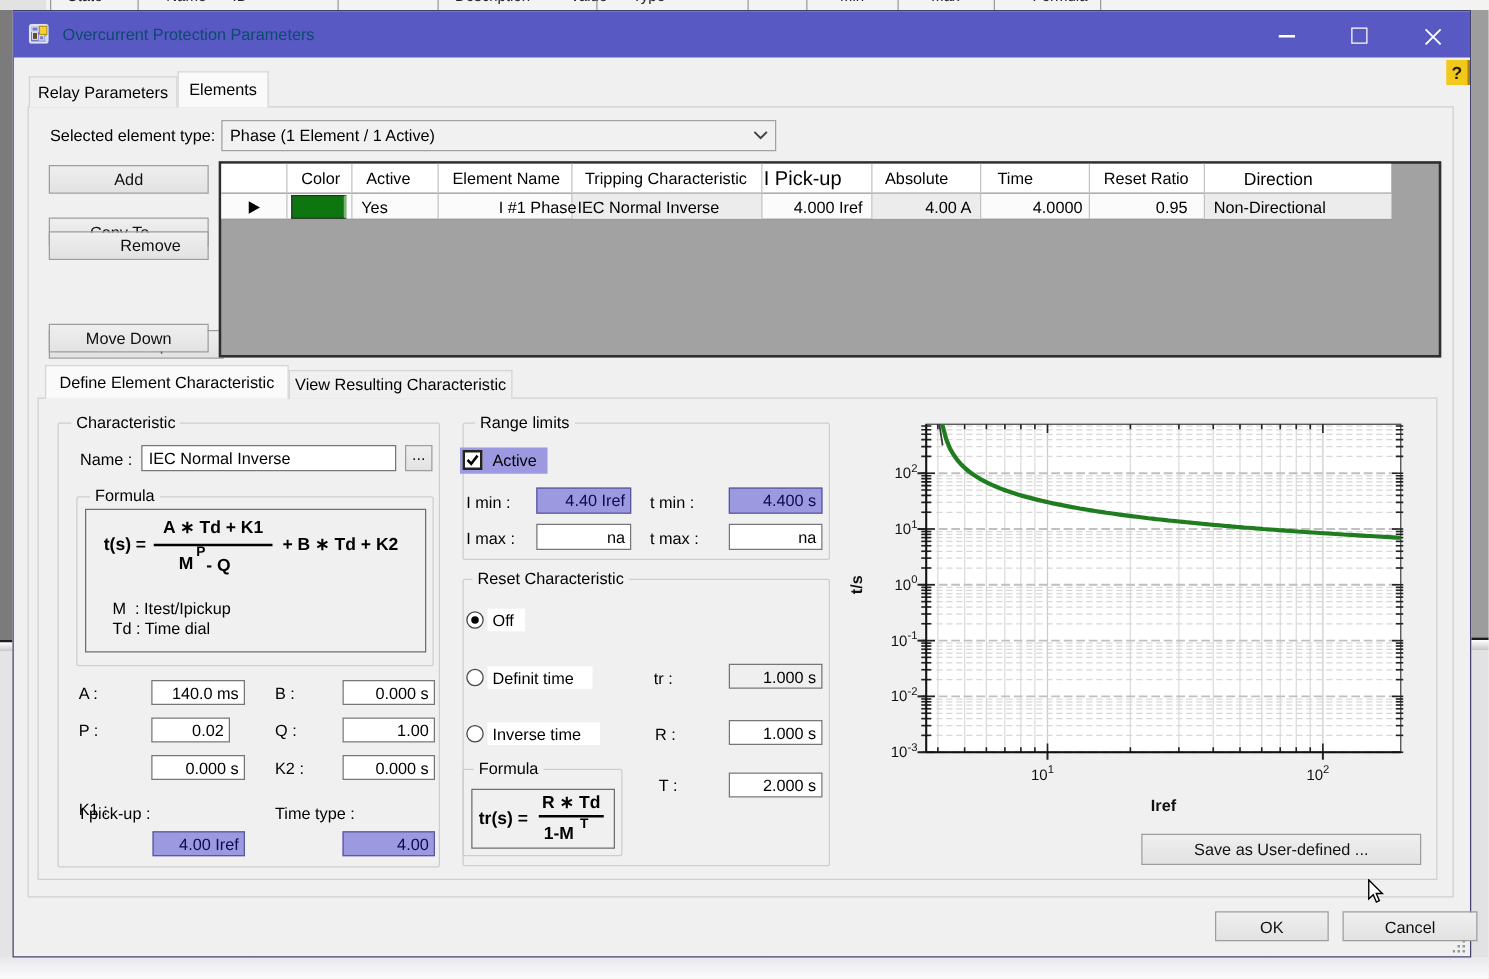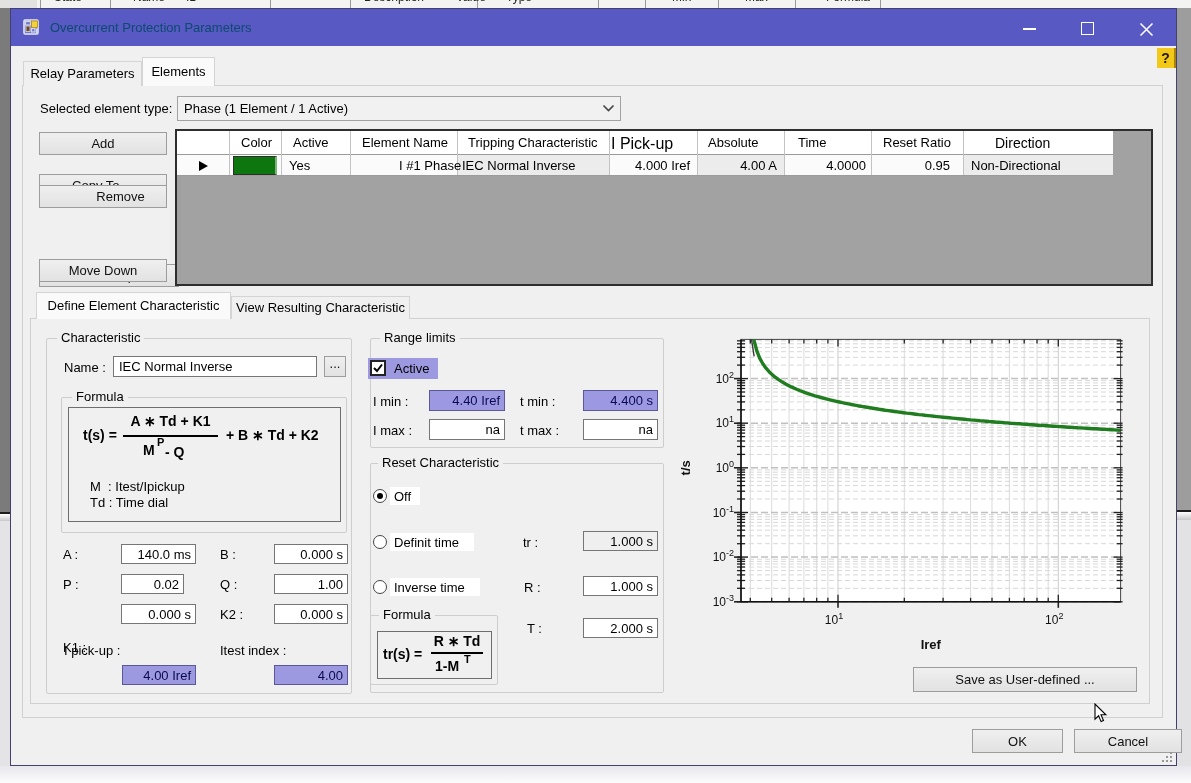--- a/index.html
+++ b/index.html
@@ -139,21 +139,21 @@
 <div class="field" style="left:274px;top:544px;width:74px;height:20px;">0.000 s</div>
 <span class="lbl" style="left:63px;top:577px;">P :</span>
 <div class="field" style="left:121px;top:574px;width:63px;height:20px;">0.02</div>
 <span class="lbl" style="left:220px;top:577px;">Q :</span>
 <div class="field" style="left:274px;top:574px;width:74px;height:20px;">1.00</div>
 <span class="lbl" style="left:63px;top:607px;margin-top:33px;">K1 :</span>
 <div class="field" style="left:121px;top:604px;width:75px;height:20px;">0.000 s</div>
 <span class="lbl" style="left:220px;top:607px;">K2 :</span>
 <div class="field" style="left:274px;top:604px;width:74px;height:20px;">0.000 s</div>
 <span class="lbl" style="left:64px;top:643px;">I pick-up :</span>
-<span class="lbl" style="left:220px;top:643px;">Itest index :</span>
+<span class="lbl" style="left:220px;top:643px;">Time type :</span>
 <div class="pfield" style="left:122px;top:665px;width:74px;height:20px;">4.00 Iref</div>
 <div class="pfield" style="left:274px;top:665px;width:74px;height:20px;">4.00</div>
 <div class="grp" style="left:370px;top:338px;width:294px;height:110px;"></div>
 <div class="grplab" style="left:380px;top:331px;">Range limits</div>
 <div class="abs" style="left:368px;top:358px;width:70px;height:21px;background:#9c99e0;"></div>
 <div class="abs" style="left:370px;top:360px;width:16px;height:16px;background:#fff;border:2px solid #222;"></div>
 <svg class="abs" style="left:371px;top:361px;" width="14" height="14" viewBox="0 0 14 14">
     <path d="M3 7 L6 10 L11 3.5" fill="none" stroke="#000" stroke-width="2"></path>
   </svg>
 <span class="lbl" style="left:394px;top:361px;">Active</span>

